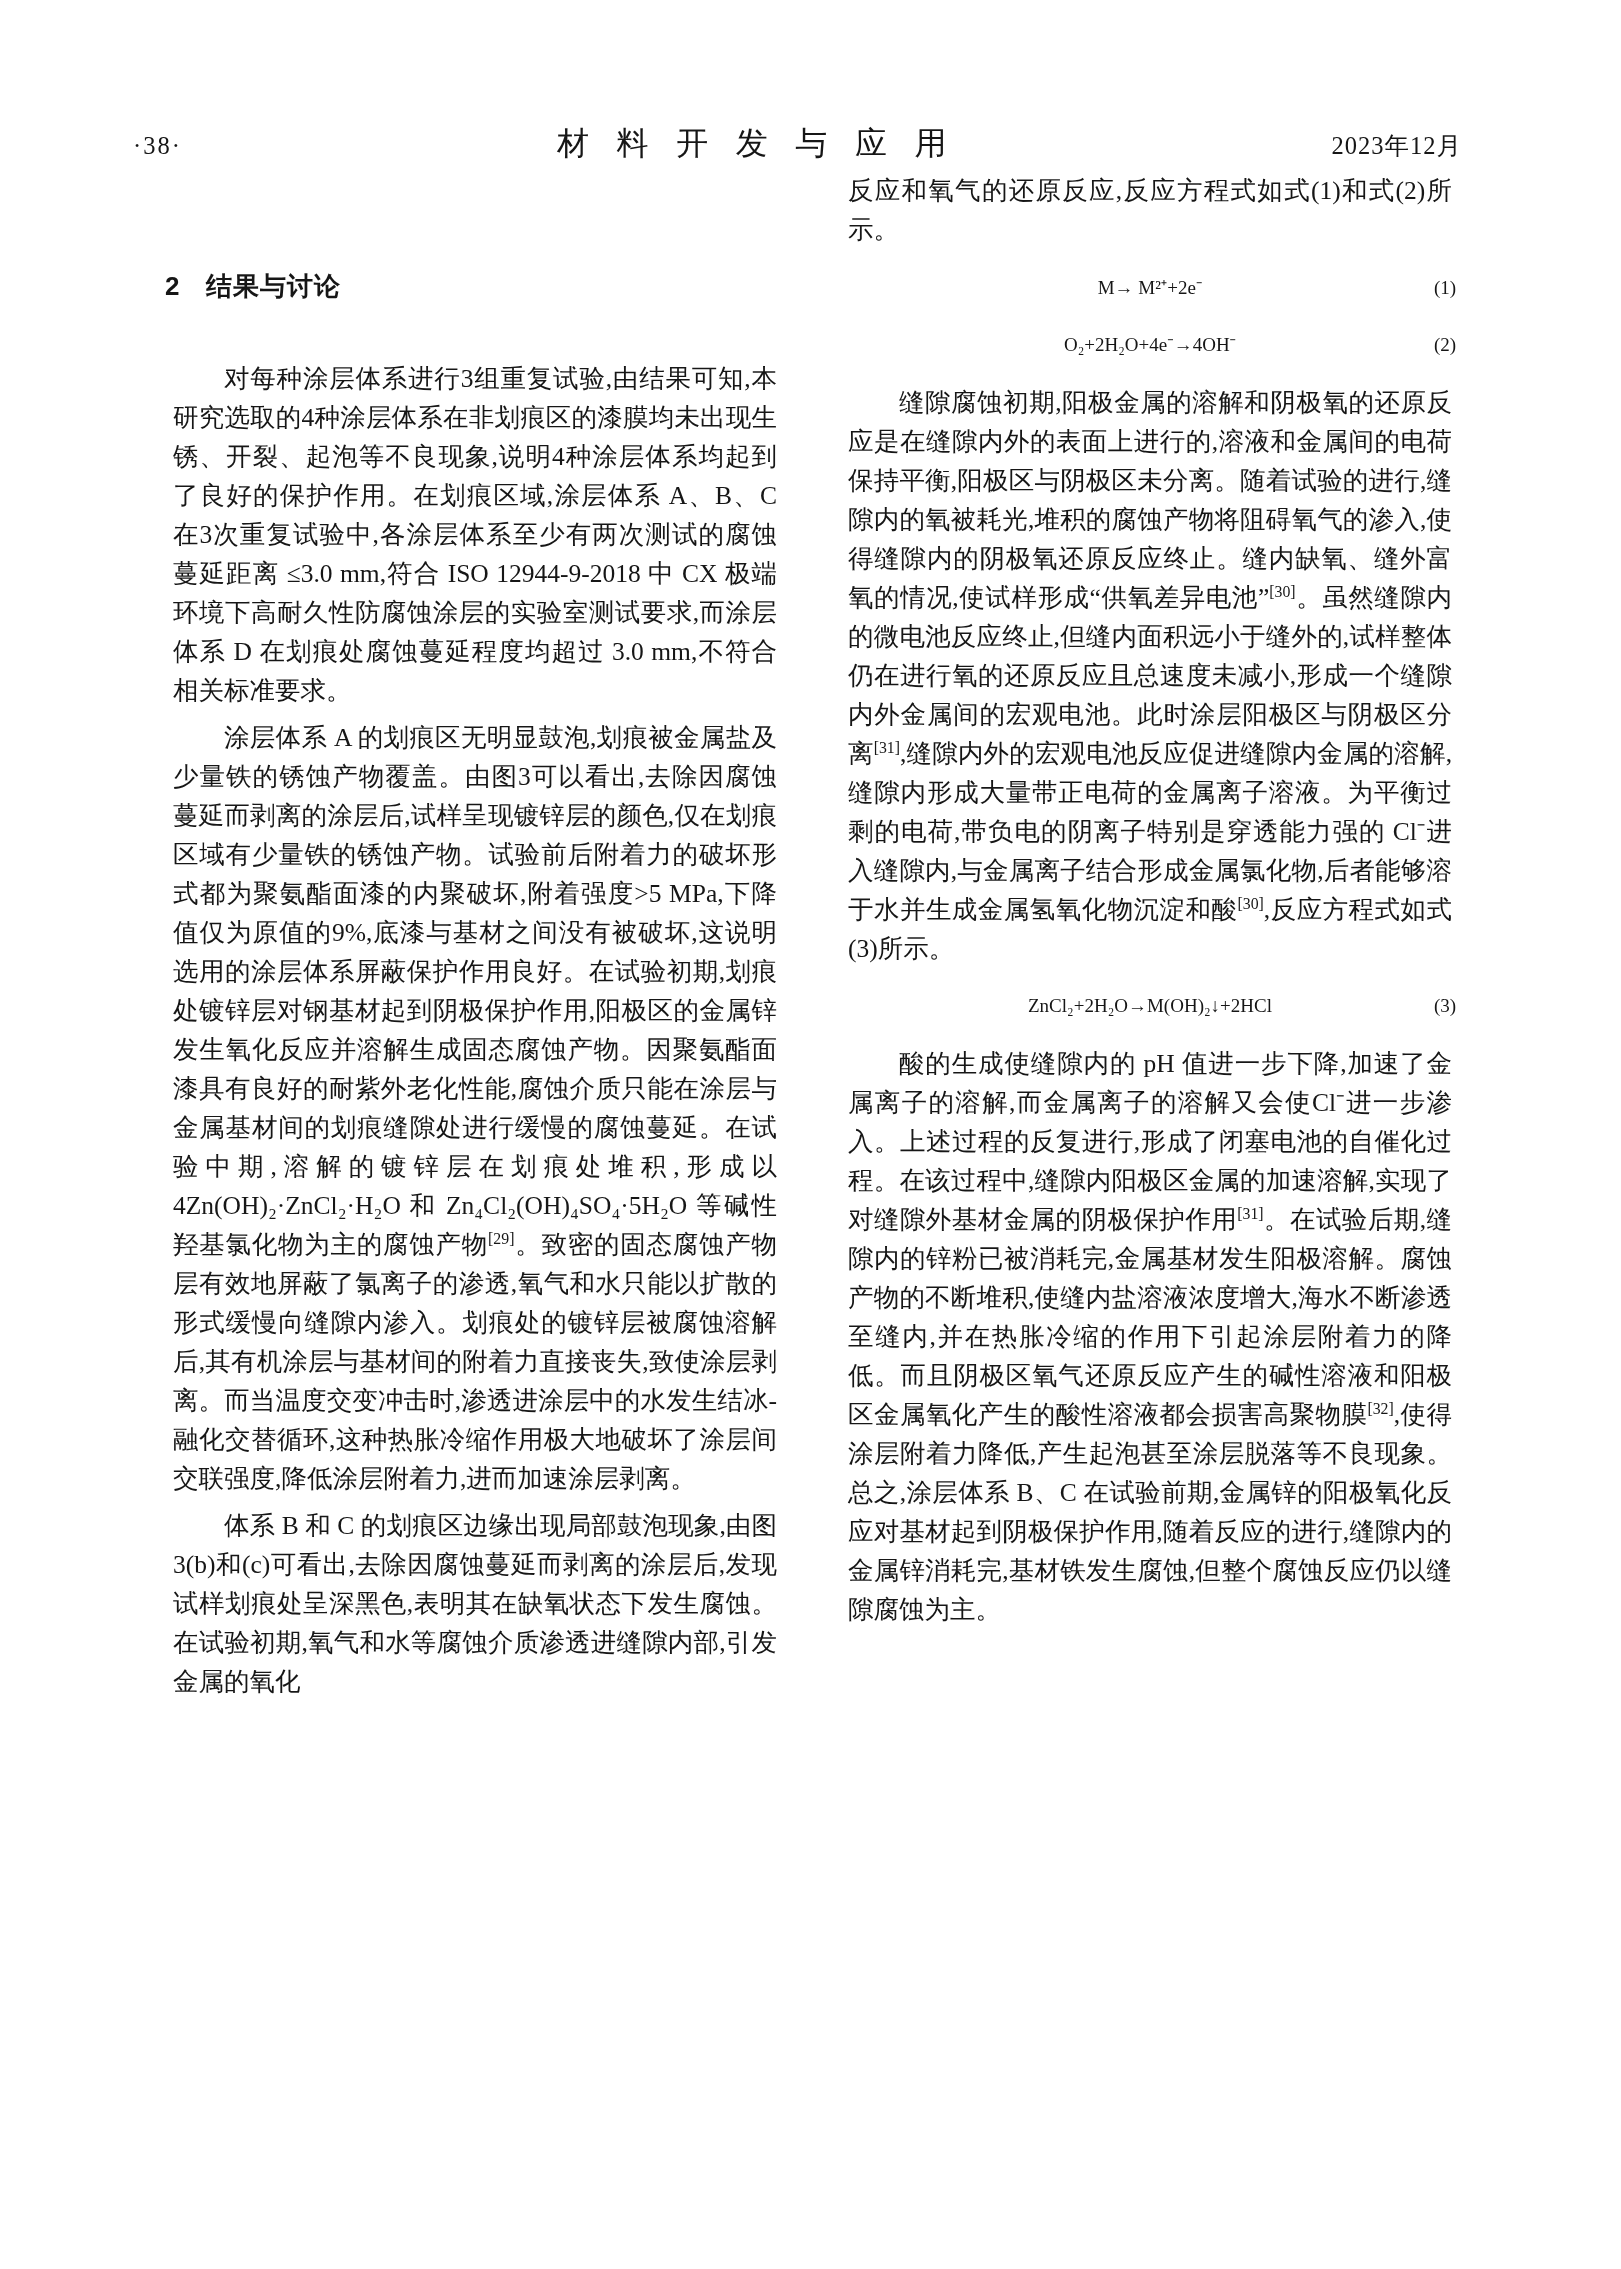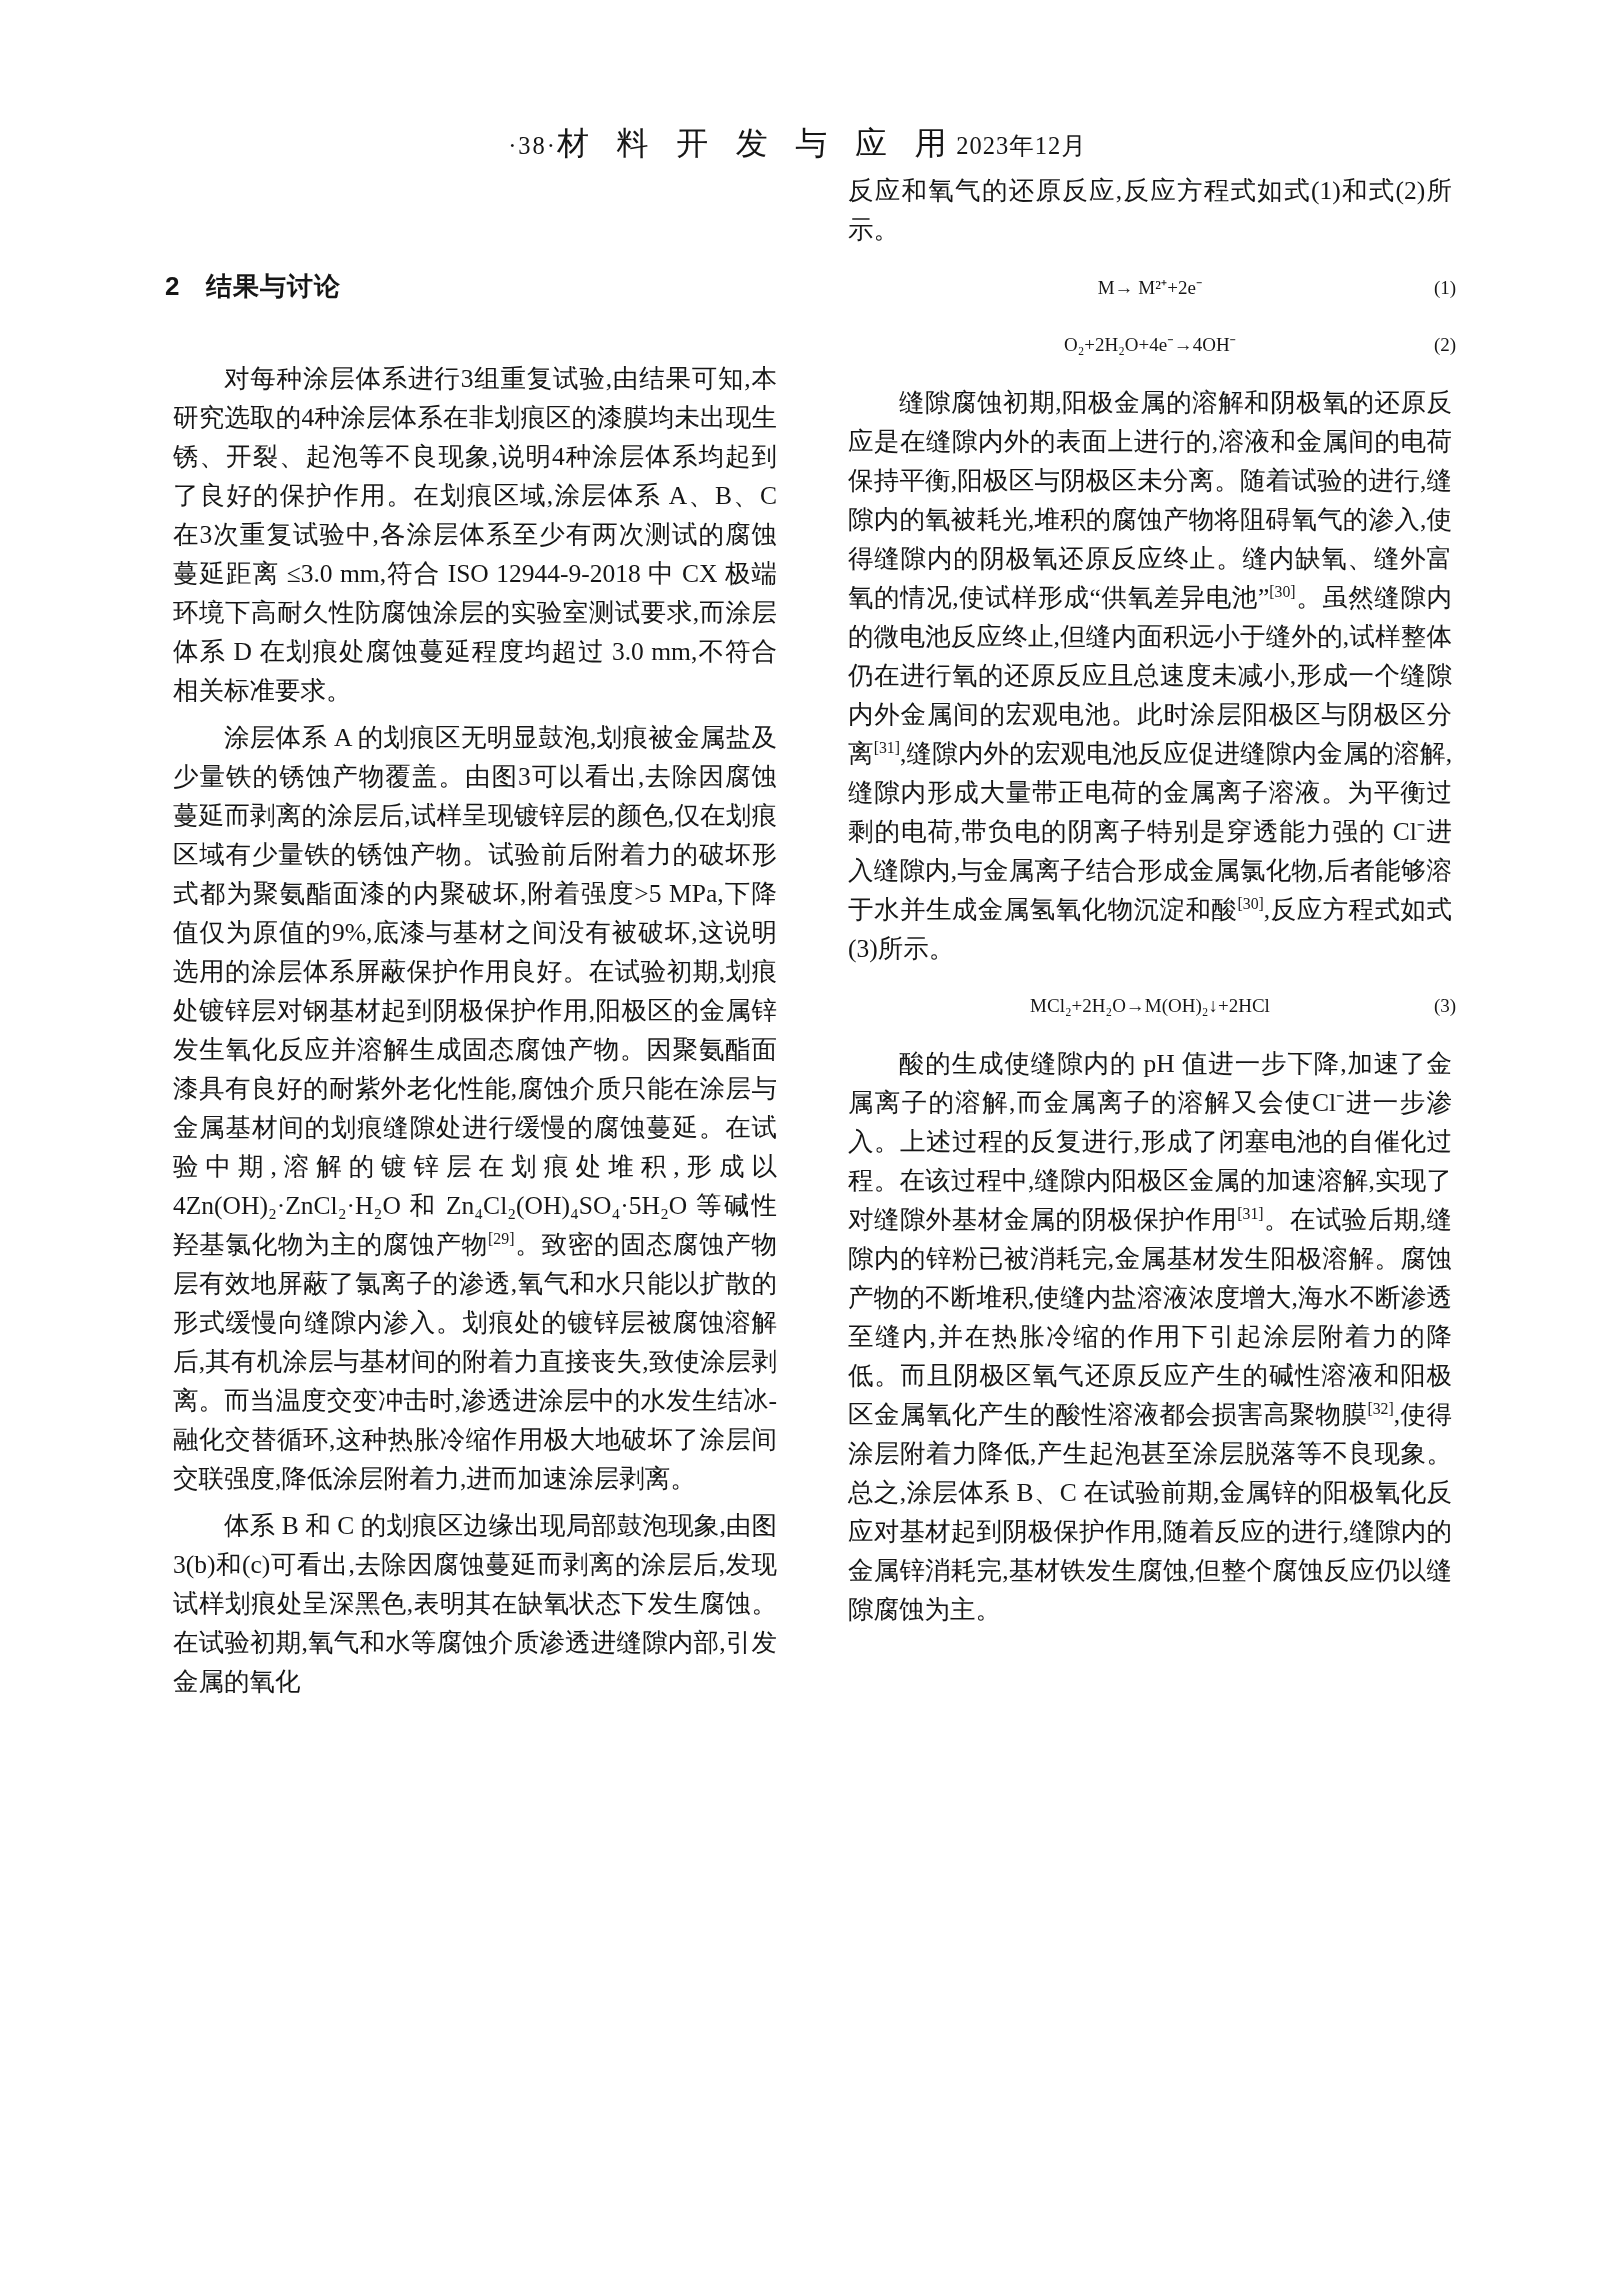--- a/index.html
+++ b/index.html
@@ -13,21 +13,21 @@
     position: relative;
     width: 1621px; height: 2269px;
     background: #ffffff;
     color: #161616;
     overflow: hidden;
   }
   .header {
     position: absolute;
     top: 122px; left: 133px; right: 159px;
     display: flex;
-    justify-content: center;
+    justify-content: space-between;
     align-items: baseline;
     font-size: 24.5px;
   }
   .header .page-number { letter-spacing: 2px; }
   .header .journal-title { letter-spacing: 9.8px; font-size: 32px; }
   .header .issue-date { letter-spacing: 1px; }
   .columns {
     position: absolute;
     top: 163px; left: 165px;
     display: flex;
@@ -89,21 +89,21 @@
           <p class="para indent"><span>体系 B 和 C 的划痕区边缘出现局部鼓泡现象,由图3(b)和(c)可看出,去除因腐蚀蔓延而剥离的涂层后,发现试样划痕处呈深黑色,表明其在缺氧状态下发生腐蚀。在试验初期,氧气和水等腐蚀介质渗透进缝隙内部,引发金属的氧化</span></p>
         </div>
     </div>
 
     <div class="column">
       <div>
           <p class="para"><span>反应和氧气的还原反应,反应方程式如式(1)和式(2)所示。</span></p>
           <div class="equation-row"><span class="formula">M→ M²⁺+2e⁻</span><span class="eq-number">(1)</span></div>
           <div class="equation-row"><span class="formula">O₂+2H₂O+4e⁻→4OH⁻</span><span class="eq-number">(2)</span></div>
           <p class="para indent"><span>缝隙腐蚀初期,阳极金属的溶解和阴极氧的还原反应是在缝隙内外的表面上进行的,溶液和金属间的电荷保持平衡,阳极区与阴极区未分离。随着试验的进行,缝隙内的氧被耗光,堆积的腐蚀产物将阻碍氧气的渗入,使得缝隙内的阴极氧还原反应终止。缝内缺氧、缝外富氧的情况,使试样形成“供氧差异电池”</span><sup>[30]</sup><span>。虽然缝隙内的微电池反应终止,但缝内面积远小于缝外的,试样整体仍在进行氧的还原反应且总速度未减小,形成一个缝隙内外金属间的宏观电池。此时涂层阳极区与阴极区分离</span><sup>[31]</sup><span>,缝隙内外的宏观电池反应促进缝隙内金属的溶解,缝隙内形成大量带正电荷的金属离子溶液。为平衡过剩的电荷,带负电的阴离子特别是穿透能力强的 Cl⁻进入缝隙内,与金属离子结合形成金属氯化物,后者能够溶于水并生成金属氢氧化物沉淀和酸</span><sup>[30]</sup><span>,反应方程式如式(3)所示。</span></p>
-          <div class="equation-row"><span class="formula">MCl₂+2H₂O→M(OH)₂↓+2HCl</span><span class="eq-number">(3)</span></div>
+          <div class="equation-row"><span class="formula">ZnCl₂+2H₂O→M(OH)₂↓+2HCl</span><span class="eq-number">(3)</span></div>
           <p class="para indent"><span>酸的生成使缝隙内的 pH 值进一步下降,加速了金属离子的溶解,而金属离子的溶解又会使Cl⁻进一步渗入。上述过程的反复进行,形成了闭塞电池的自催化过程。在该过程中,缝隙内阳极区金属的加速溶解,实现了对缝隙外基材金属的阴极保护作用</span><sup>[31]</sup><span>。在试验后期,缝隙内的锌粉已被消耗完,金属基材发生阳极溶解。腐蚀产物的不断堆积,使缝内盐溶液浓度增大,海水不断渗透至缝内,并在热胀冷缩的作用下引起涂层附着力的降低。而且阴极区氧气还原反应产生的碱性溶液和阳极区金属氧化产生的酸性溶液都会损害高聚物膜</span><sup>[32]</sup><span>,使得涂层附着力降低,产生起泡甚至涂层脱落等不良现象。总之,涂层体系 B、C 在试验前期,金属锌的阳极氧化反应对基材起到阴极保护作用,随着反应的进行,缝隙内的金属锌消耗完,基材铁发生腐蚀,但整个腐蚀反应仍以缝隙腐蚀为主。</span></p>
         </div>
     </div>
 
   </div>
 
 </div>
 
 
 </body></html>

